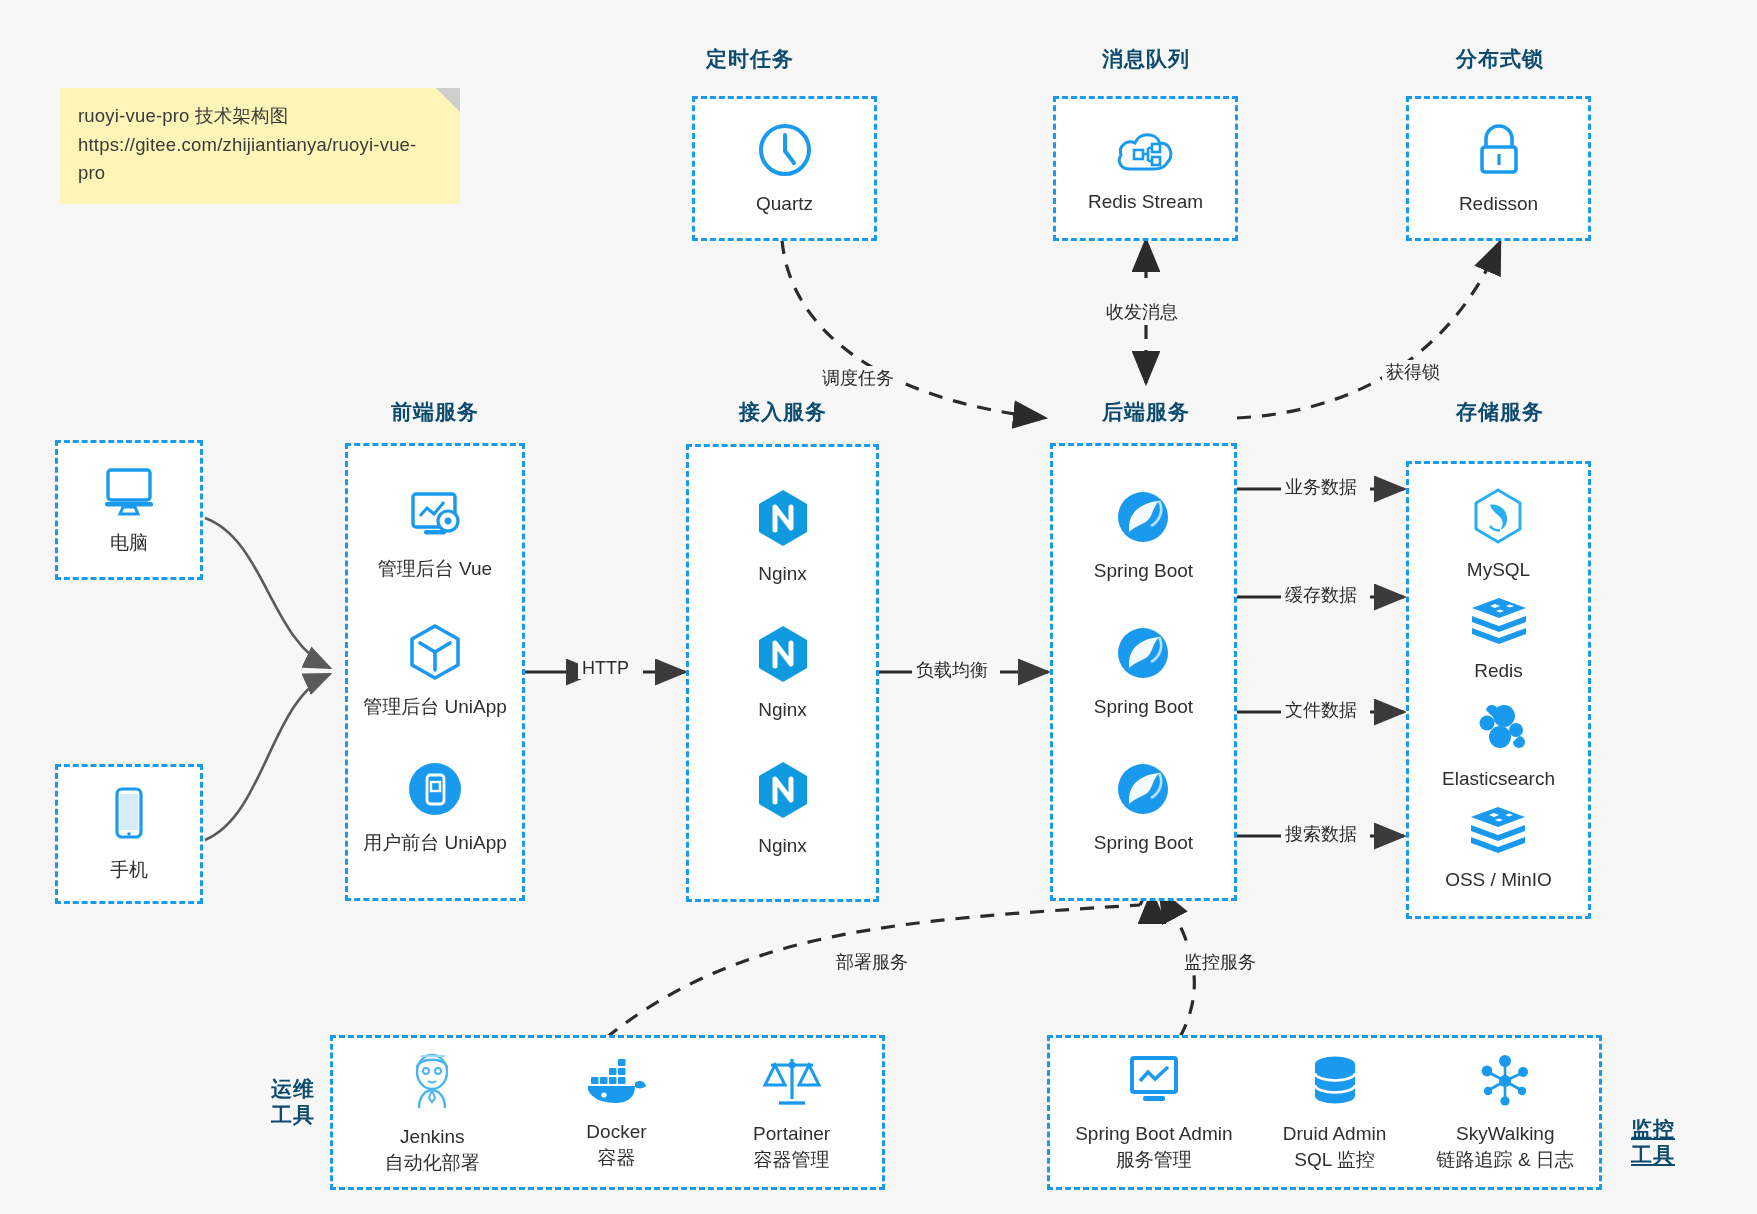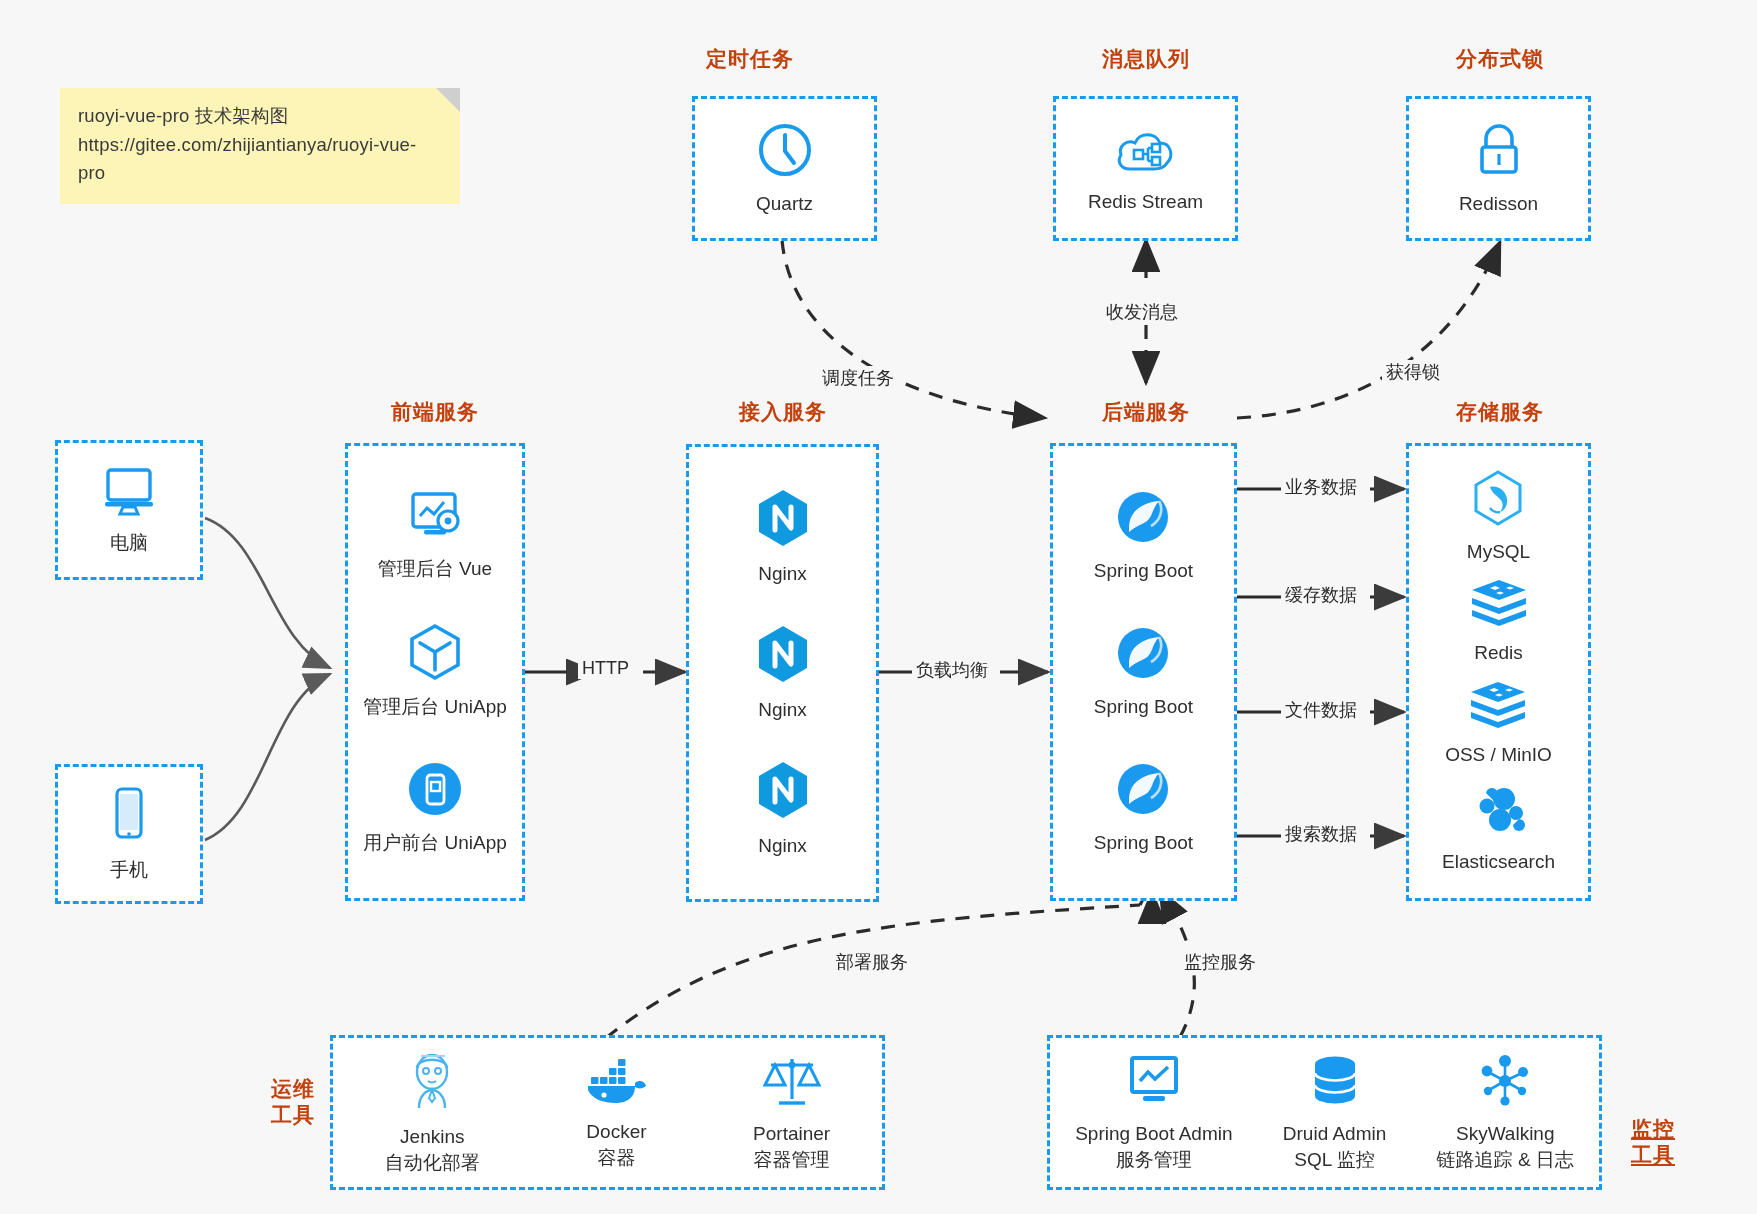--- a/index.html
+++ b/index.html
@@ -22,21 +22,21 @@
   .note .fold {
     position: absolute; top: 0; right: 0;
     width: 0; height: 0;
     border-left: 24px solid transparent;
     border-top: 24px solid #cfcfcf;
   }
 
   
   .gtitle {
     position: absolute;
-    color: #c2410c; font-weight: bold; font-size: 21px;
+    color: #0c4a6e; font-weight: bold; font-size: 21px;
     white-space: nowrap; text-align: center;
     letter-spacing: 1px;
   }
   .gtitle.stack { line-height: 1.25; }
 
   
   .box {
     position: absolute;
     border: 3px dashed #1a9aef;
     background: #ffffff;
@@ -303,65 +303,65 @@
         <svg width="58" height="58" viewBox="0 0 58 58">
           <circle cx="29" cy="29" r="25" fill="#1a9aef"></circle>
           <path d="M15 40 C15 20 33 14 45 13 C36 23 40 31 28 36 C22 39 18 41 15 44 Z" fill="#ffffff" opacity="0.95"></path>
           <path d="M45 13 C50 22 46 33 37 38" fill="none" stroke="#ffffff" stroke-width="2.6" opacity="0.7"></path>
         </svg>
       </span>
       <span class="lbl">Spring Boot</span>
     </div>
   </div>
 
-  <div class="box" style="left:1406px; top:443px; width:185px; height:458px; padding:16px 0;">
+  <div class="box" style="left:1406px; top:461px; width:185px; height:458px; padding:16px 0;">
     <div class="node">
       <span class="ico">
         <svg width="56" height="58" viewBox="0 0 56 58">
           <path d="M28 3 L50 16 V42 L28 55 L6 42 V16 Z" fill="none" stroke="#29b0f2" stroke-width="3"></path>
           <path d="M20 18 C28 16 36 22 37 30 C38 38 33 42 30 43 C33 39 34 34 30 30 C26 26 22 24 20 18 Z" fill="#29b0f2"></path>
           <path d="M30 43 C26 44 22 42 20 39" fill="none" stroke="#29b0f2" stroke-width="2.4"></path>
         </svg>
       </span>
       <span class="lbl">MySQL</span>
     </div>
     <div class="node">
       <span class="ico">
         <svg width="62" height="50" viewBox="0 0 62 50">
           <path d="M31 2 L58 12 L31 22 L4 12 Z" fill="#1a9aef"></path>
           <path d="M4 20 L31 30 L58 20 L58 26 L31 36 L4 26 Z" fill="#1a9aef"></path>
           <path d="M4 32 L31 42 L58 32 L58 38 L31 48 L4 38 Z" fill="#1a9aef"></path>
           <path d="M22 10 l5-2 5 2 -5 2 z M38 10 l4-1.5 4 1.5 -4 1.5 z M28 15 l4-1.5 4 1.5 -4 1.5 z" fill="#ffffff"></path>
         </svg>
       </span>
       <span class="lbl">Redis</span>
-    </div>
-    <div class="node">
-      <span class="ico">
-        <svg width="62" height="50" viewBox="0 0 62 50">
-          <path d="M31 2 L58 12 L31 22 L4 12 Z" fill="#1a9aef"></path>
-          <path d="M4 20 L31 30 L58 20 L58 26 L31 36 L4 26 Z" fill="#1a9aef"></path>
-          <path d="M4 32 L31 42 L58 32 L58 38 L31 48 L4 38 Z" fill="#1a9aef"></path>
-          <path d="M22 10 l5-2 5 2 -5 2 z M38 10 l4-1.5 4 1.5 -4 1.5 z M28 15 l4-1.5 4 1.5 -4 1.5 z" fill="#ffffff"></path>
-        </svg>
-      </span>
-      <span class="lbl">OSS / MinIO</span>
     </div>
     <div class="node">
       <span class="ico">
         <svg width="58" height="56" viewBox="0 0 58 56">
           <circle cx="34" cy="18" r="11" fill="#1a9aef"></circle>
           <circle cx="30" cy="39" r="11" fill="#1a9aef"></circle>
           <circle cx="17" cy="25" r="7.5" fill="#1a9aef"></circle>
           <path d="M16 12 a6 6 0 1 1 7 7 z" fill="#1a9aef"></path>
           <circle cx="46" cy="32" r="7" fill="#1a9aef"></circle>
           <path d="M43 44 a6 6 0 1 0 6-6 z" fill="#1a9aef"></path>
         </svg>
       </span>
       <span class="lbl">Elasticsearch</span>
+    </div>
+    <div class="node">
+      <span class="ico">
+        <svg width="62" height="50" viewBox="0 0 62 50">
+          <path d="M31 2 L58 12 L31 22 L4 12 Z" fill="#1a9aef"></path>
+          <path d="M4 20 L31 30 L58 20 L58 26 L31 36 L4 26 Z" fill="#1a9aef"></path>
+          <path d="M4 32 L31 42 L58 32 L58 38 L31 48 L4 38 Z" fill="#1a9aef"></path>
+          <path d="M22 10 l5-2 5 2 -5 2 z M38 10 l4-1.5 4 1.5 -4 1.5 z M28 15 l4-1.5 4 1.5 -4 1.5 z" fill="#ffffff"></path>
+        </svg>
+      </span>
+      <span class="lbl">OSS / MinIO</span>
     </div>
   </div>
 
   <div class="gtitle stack" style="left:258px; top:1076px; width:70px;">
     <div>运维</div>
     <div>工具</div>
   </div>
 
   <div class="box row" style="left:330px; top:1035px; width:555px; height:155px;">
     <div class="node">

